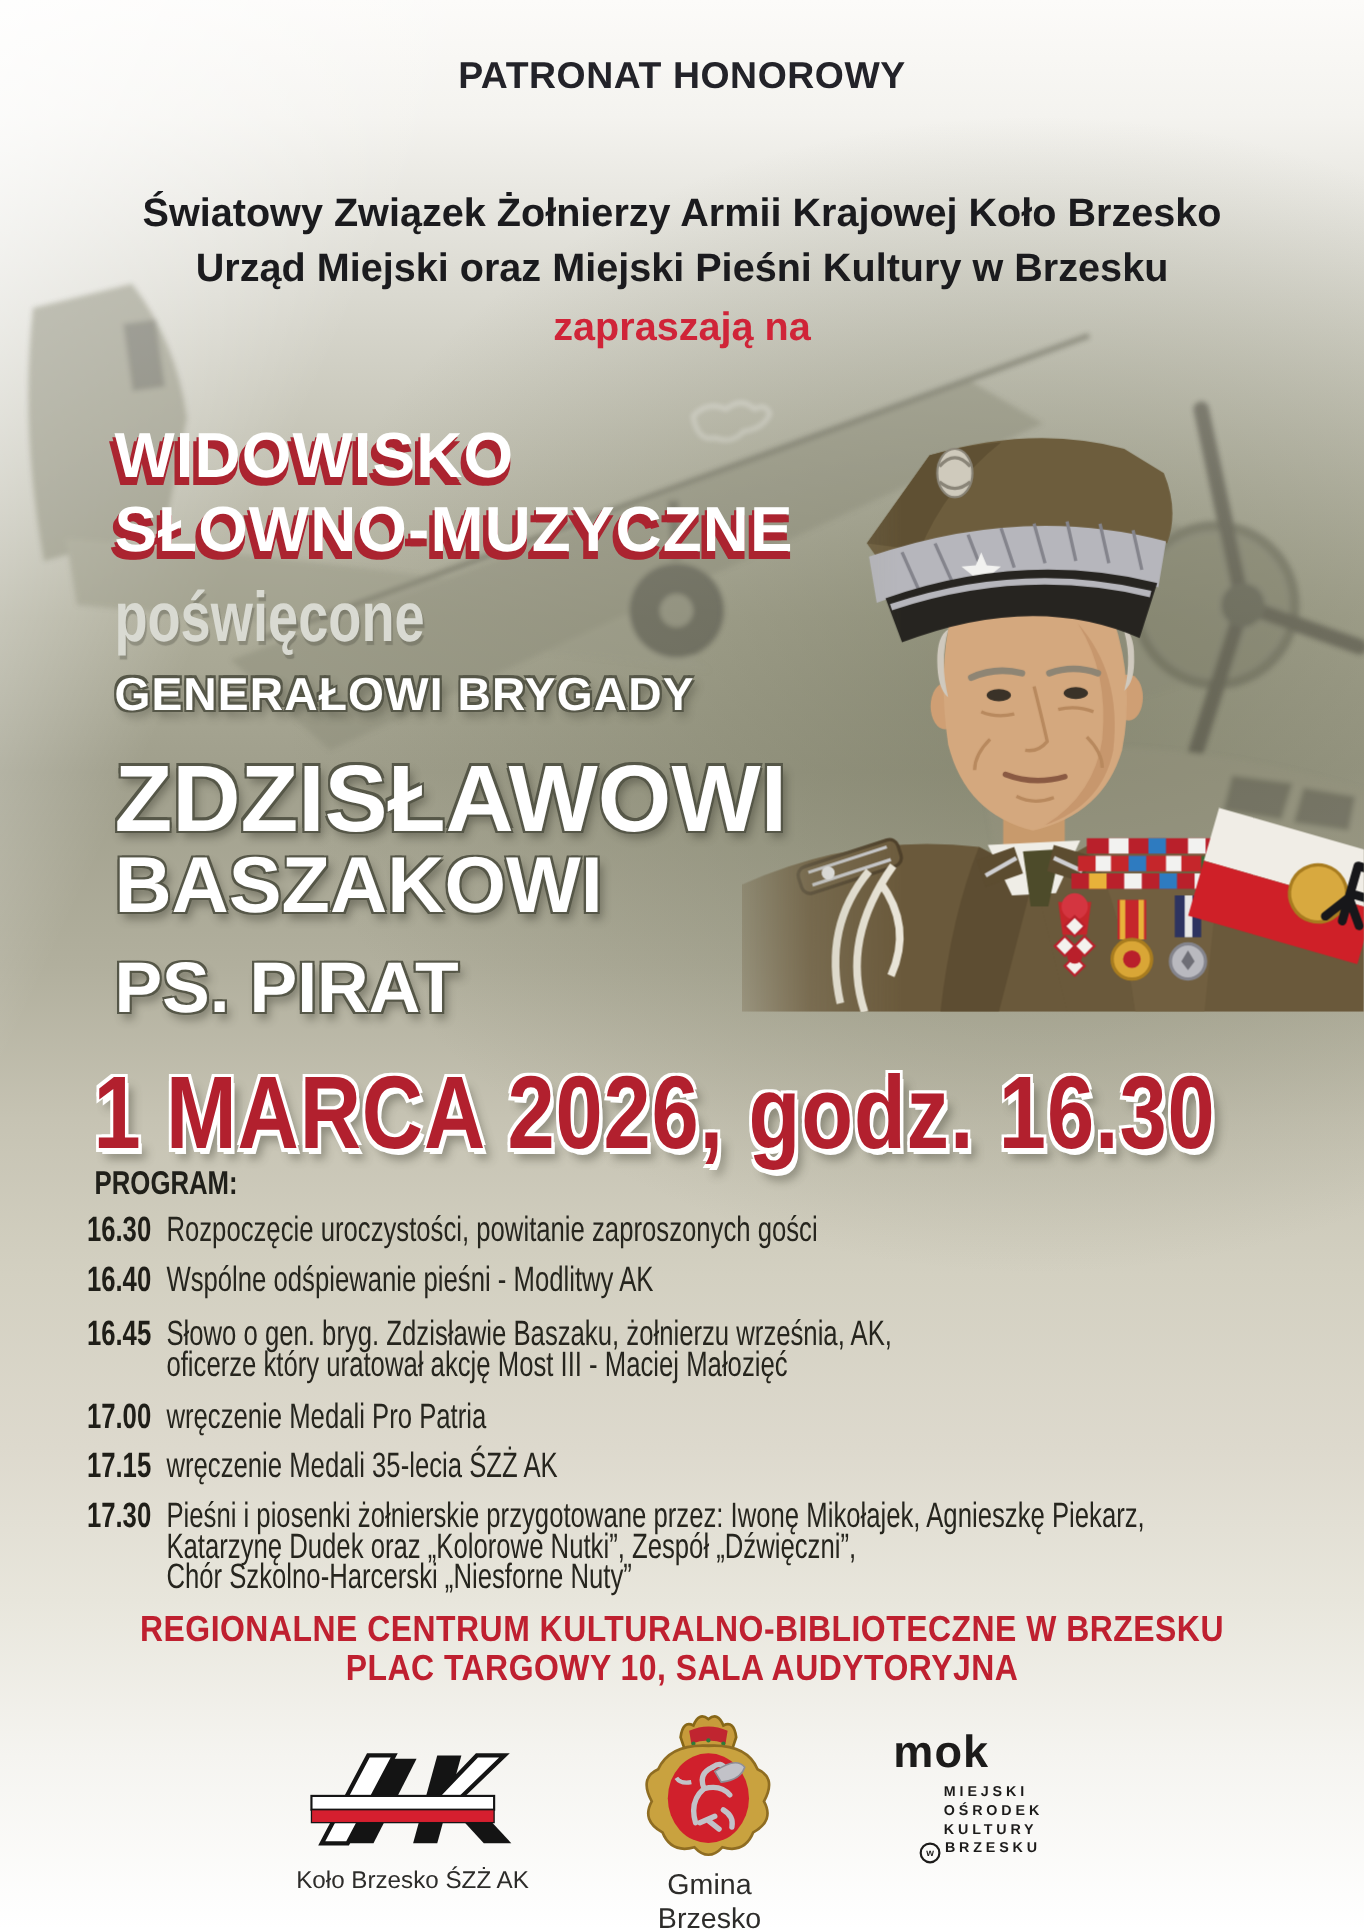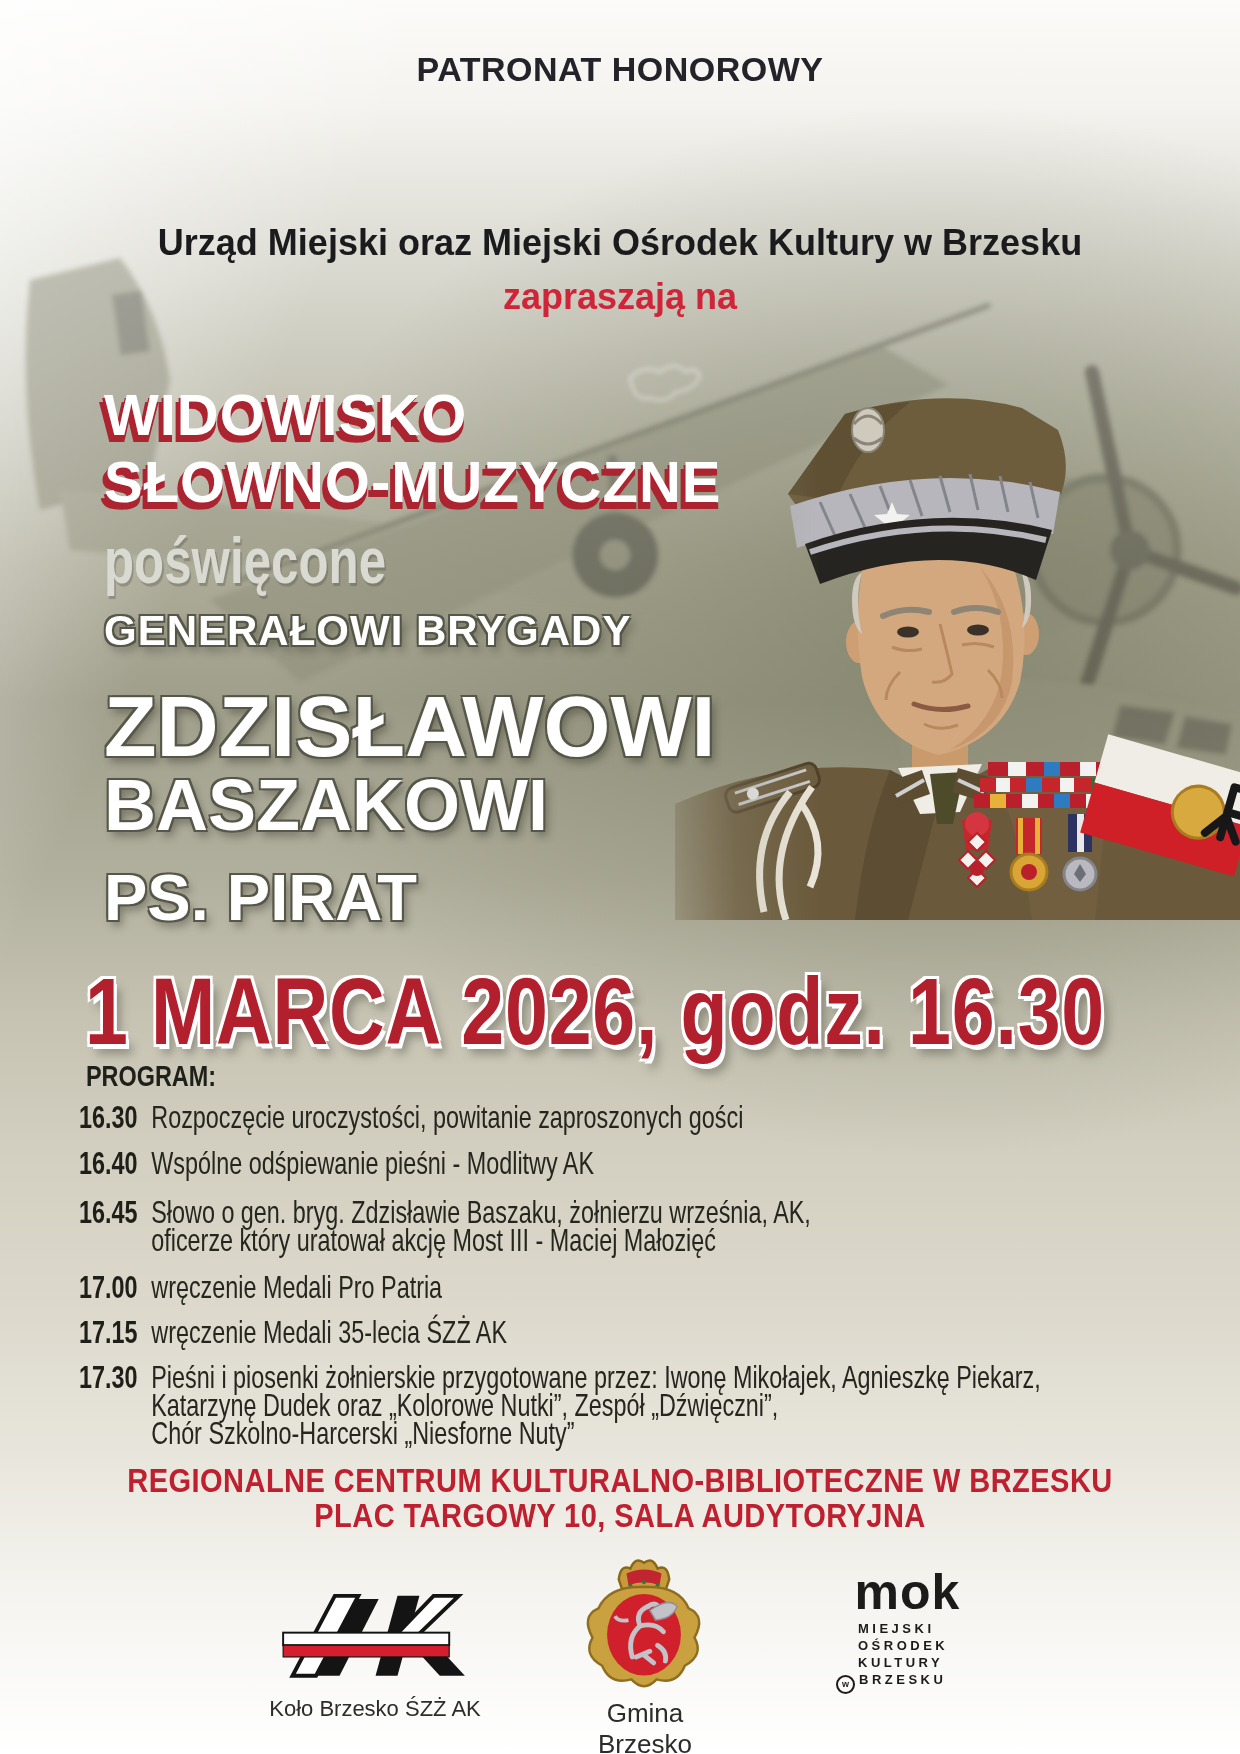--- a/index.html
+++ b/index.html
@@ -43,21 +43,21 @@
     transform:scaleX(.78);transform-origin:left top;}
   .prog-row{left:79px;display:flex;align-items:flex-start;font-size:32px;line-height:28px;
     color:#26251e;transform:scaleX(.73);transform-origin:left top;white-space:nowrap;}
   .ptime{width:99px;flex:none;font-weight:700;color:#1f1e18;}
   
   .venue{font-size:33px;font-weight:800;color:#bf2030;letter-spacing:.5px;
     transform:scaleX(.88);}
   .v1{top:1462px;} .v2{top:1497px;}
   
   .cap{font-size:22px;color:#2d2c2a;text-align:center;}
-  .mok-word{font-size:50px;font-weight:800;color:#1c1b1a;letter-spacing:1px;line-height:44px;text-align:right;}
+  .mok-word{font-size:41px;font-weight:800;color:#1c1b1a;letter-spacing:1px;line-height:44px;}
   .mok-lines{margin:6px 12px 0 46px;font-size:13px;font-weight:800;letter-spacing:3.5px;
     color:#1c1b1a;line-height:17px;white-space:nowrap;}
   .wbadge{display:inline-block;width:15px;height:15px;border:2px solid #1c1b1a;border-radius:50%;
     font-size:9px;line-height:15px;text-align:center;letter-spacing:0;vertical-align:-3px;margin-right:4px;}
 </style>
 </head>
 <body>
 
 <div class="poster">
 
@@ -214,21 +214,22 @@
         <line x1="360" y1="104" x2="368" y2="140"></line>
           <line x1="390" y1="110" x2="398" y2="146"></line>
       </g>
       <path d="M252,130 l5,12 13,1 -10,8 3,13 -11,-7 -11,7 3,-13 -10,-8 13,-1 Z" fill="#f2f2f0"></path>
       <path d="M165,172 Q290,128 412,158 L396,208 Q300,166 180,212 Z" fill="#262420"></path>
       <path d="M170,180 Q290,140 406,168" fill="none" stroke="#b6b6bc" stroke-width="6"></path>
     </g>
   </svg>
 
   <div class="abs ctr pat1">PATRONAT HONOROWY</div>
-  <div class="abs ctr org org2">Urząd Miejski oraz Miejski Ośrodek Kultury w Brzesku</div>
+  <div class="abs ctr org org1">Światowy Związek Żołnierzy Armii Krajowej Koło Brzesko</div>
+  <div class="abs ctr org org2">Urząd Miejski oraz Miejski Pieśni Kultury w Brzesku</div>
   <div class="abs ctr invite">zapraszają na</div>
 
   <div class="abs tleft big-red w1">WIDOWISKO</div>
   <div class="abs tleft big-red w2">SŁOWNO-MUZYCZNE</div>
   <div class="abs tleft posw">poświęcone</div>
   <div class="abs tleft white-out gen">GENERAŁOWI BRYGADY</div>
   <div class="abs tleft white-out zdz">ZDZISŁAWOWI</div>
   <div class="abs tleft white-out bas">BASZAKOWI</div>
   <div class="abs tleft white-out pir">PS. PIRAT</div>
 

